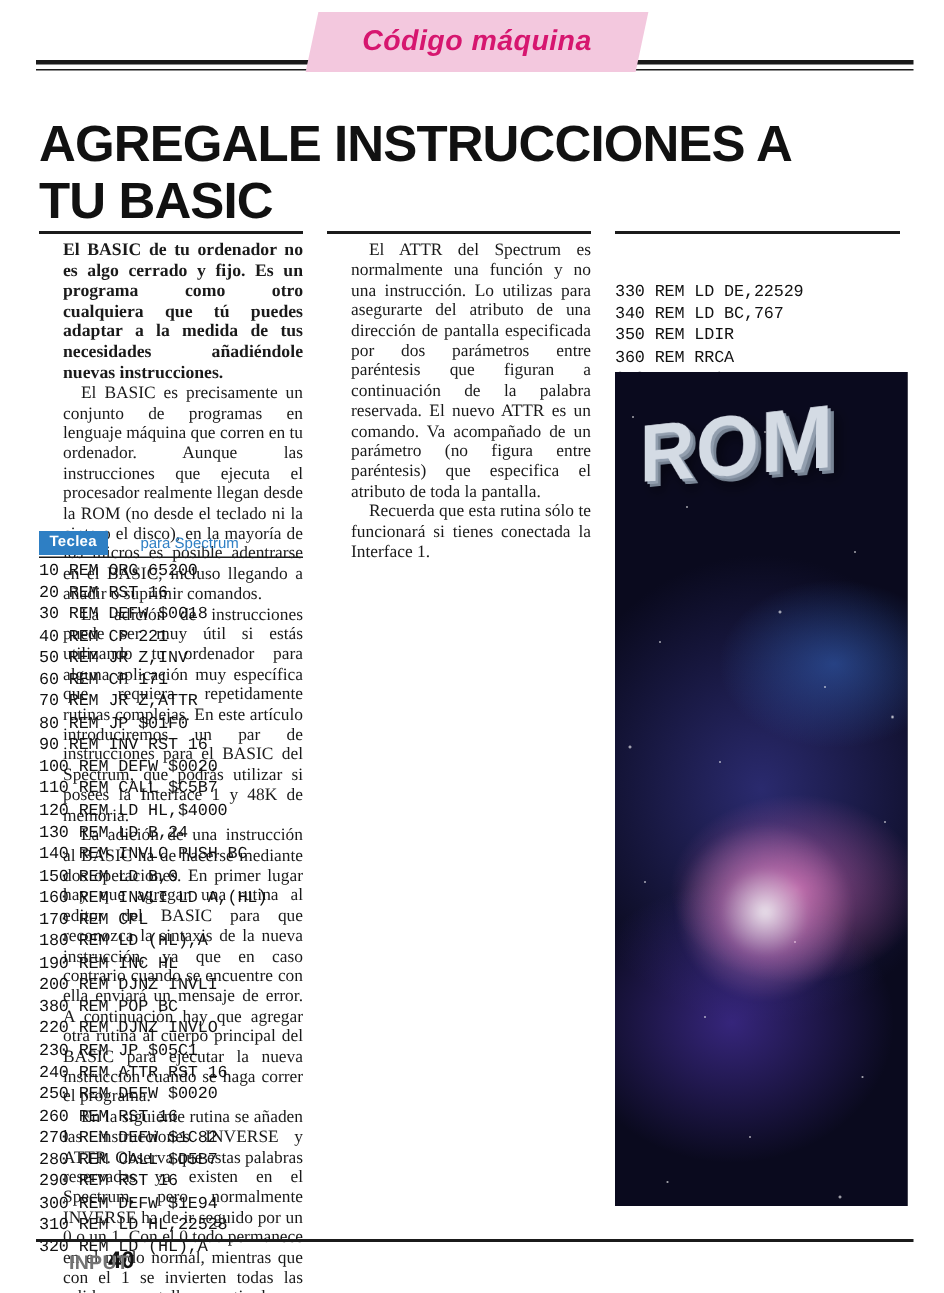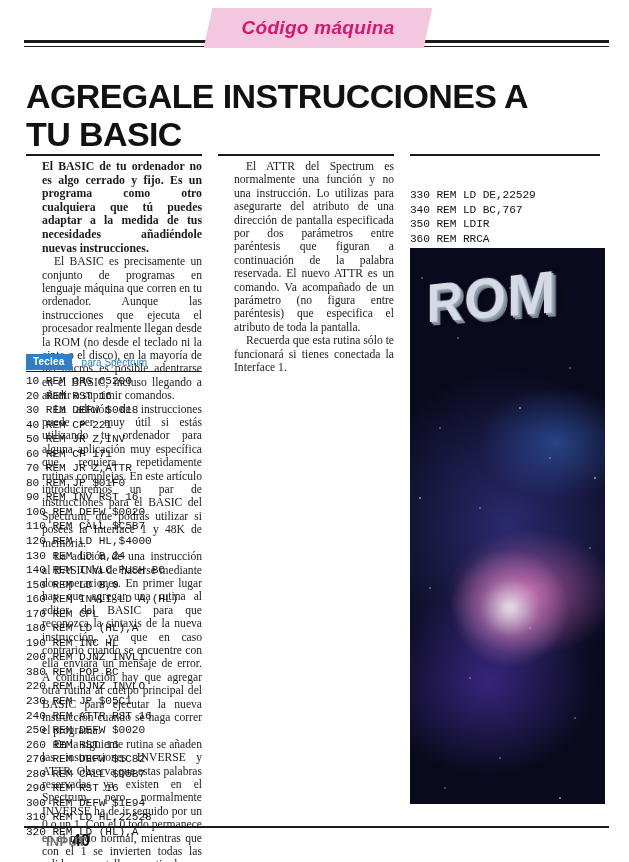--- a/index.html
+++ b/index.html
@@ -125,21 +125,21 @@
   }
 
   
   .listing-head {
     position: absolute;
     left: 26px;
     top: 354px;
     width: 176px;
     display: flex;
     align-items: center;
-    gap: 10px;
+    gap: 22px;
   }
   .listing-tag {
     background: #2e7fc4;
     color: #ffffff;
     font-family: "Liberation Sans", sans-serif;
     font-weight: bold;
     font-size: 10px;
     padding: 2px 7px 3px 7px;
     letter-spacing: .2px;
   }

